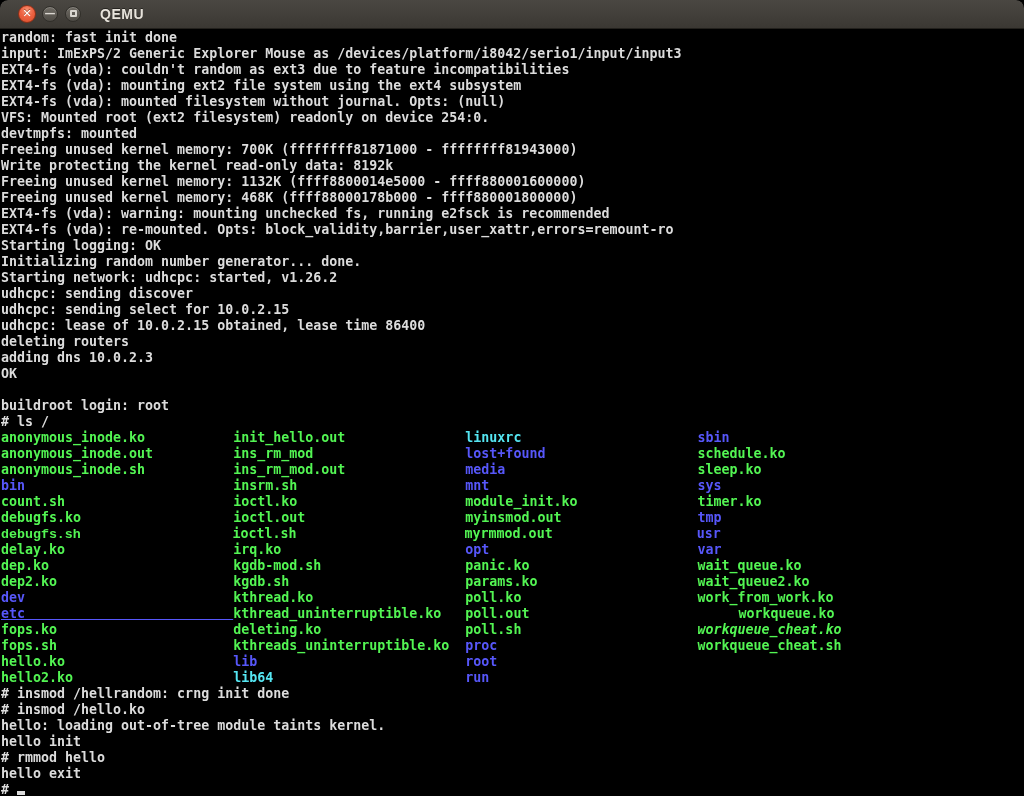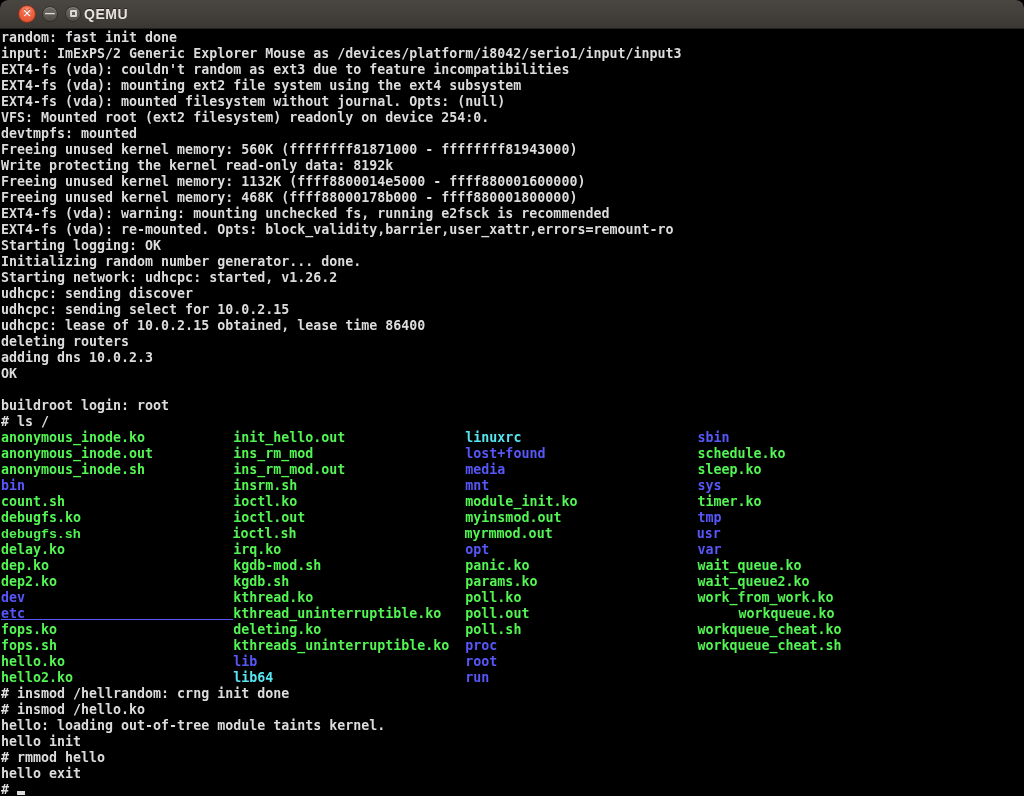--- a/index.html
+++ b/index.html
@@ -15,21 +15,21 @@
     border:1px solid #8e3018; color:#fff; font:bold 11px/16px "DejaVu Sans", sans-serif;
     text-align:center; text-shadow:0 -1px 0 #a03c1e; }
   .tb-min, .tb-max { top:6px; width:16px; height:16px;
     background:linear-gradient(#6f6b64,#4e4b45);
     border:1px solid #312f2a; box-shadow:inset 0 1px 0 rgba(255,255,255,.18);
     color:#dbd8d2; text-align:center; }
   .tb-min { left:42px; font:bold 11px/13px "DejaVu Sans", sans-serif; }
   .tb-max { left:65px; }
   .tb-max .sq { display:block; width:7px; height:7px; border:2px solid #d9d6d0;
     border-radius:1px; margin:3px auto 0; }
-  .tb-title { position:absolute; left:84px; top:0; height:36px;
+  .tb-title { position:absolute; left:100px; top:0; height:36px;
     font:bold 14px/28px "Liberation Sans", sans-serif; color:#e8e4dc;
     text-shadow:0 -1px 0 #262420; letter-spacing:.5px; }
 
   
   .screen { position:relative; width:1024px; height:767px; background:#000;
     padding:1px 0 0 1px; overflow:hidden; cursor:text;
     font:bold 13.3px/16px "DejaVu Sans Mono", monospace; }
   .tl { height:16px; white-space:pre; }
   .tl span { white-space:pre; }
   .cursor { display:inline-block; width:8px; height:4px; background:#dcdcdc;
@@ -52,21 +52,21 @@
     <div class="tb-title">QEMU</div>
   </div>
   <div class="screen" id="screen" style="background: rgb(0, 0, 0); color: rgb(220, 220, 220);">
       <div class="tl"><span>random: fast init done</span></div>
       <div class="tl"><span>input: ImExPS/2 Generic Explorer Mouse as /devices/platform/i8042/serio1/input/input3</span></div>
       <div class="tl"><span>EXT4-fs (vda): couldn't random as ext3 due to feature incompatibilities</span></div>
       <div class="tl"><span>EXT4-fs (vda): mounting ext2 file system using the ext4 subsystem</span></div>
       <div class="tl"><span>EXT4-fs (vda): mounted filesystem without journal. Opts: (null)</span></div>
       <div class="tl"><span>VFS: Mounted root (ext2 filesystem) readonly on device 254:0.</span></div>
       <div class="tl"><span>devtmpfs: mounted</span></div>
-      <div class="tl"><span>Freeing unused kernel memory: 560K (ffffffff81871000 - ffffffff81943000)</span></div>
+      <div class="tl"><span>Freeing unused kernel memory: 700K (ffffffff81871000 - ffffffff81943000)</span></div>
       <div class="tl"><span>Write protecting the kernel read-only data: 8192k</span></div>
       <div class="tl"><span>Freeing unused kernel memory: 1132K (ffff8800014e5000 - ffff880001600000)</span></div>
       <div class="tl"><span>Freeing unused kernel memory: 468K (ffff88000178b000 - ffff880001800000)</span></div>
       <div class="tl"><span>EXT4-fs (vda): warning: mounting unchecked fs, running e2fsck is recommended</span></div>
       <div class="tl"><span>EXT4-fs (vda): re-mounted. Opts: block_validity,barrier,user_xattr,errors=remount-ro</span></div>
       <div class="tl"><span>Starting logging: OK</span></div>
       <div class="tl"><span>Initializing random number generator... done.</span></div>
       <div class="tl"><span>Starting network: udhcpc: started, v1.26.2</span></div>
       <div class="tl"><span>udhcpc: sending discover</span></div>
       <div class="tl"><span>udhcpc: sending select for 10.0.2.15</span></div>
@@ -82,21 +82,21 @@
       <div class="tl"><span style="color: rgb(83, 245, 83);">anonymous_inode.sh           </span><span style="color: rgb(83, 245, 83);">ins_rm_mod.out               </span><span style="color: rgb(87, 87, 250);">media                        </span><span style="color: rgb(83, 245, 83);">sleep.ko</span></div>
       <div class="tl"><span style="color: rgb(87, 87, 250);">bin                          </span><span style="color: rgb(83, 245, 83);">insrm.sh                     </span><span style="color: rgb(87, 87, 250);">mnt                          </span><span style="color: rgb(87, 87, 250);">sys</span></div>
       <div class="tl"><span style="color: rgb(83, 245, 83);">count.sh                     </span><span style="color: rgb(83, 245, 83);">ioctl.ko                     </span><span style="color: rgb(83, 245, 83);">module_init.ko               </span><span style="color: rgb(83, 245, 83);">timer.ko</span></div>
       <div class="tl"><span style="color: rgb(83, 245, 83);">debugfs.ko                   </span><span style="color: rgb(83, 245, 83);">ioctl.out                    </span><span style="color: rgb(83, 245, 83);">myinsmod.out                 </span><span style="color: rgb(87, 87, 250);">tmp</span></div>
       <div class="tl"><span style="color: rgb(83, 245, 83); font-family: Liberation Mono, monospace;">debugfs.sh                   </span><span style="color: rgb(83, 245, 83);">ioctl.sh                     </span><span style="color: rgb(83, 245, 83);">myrmmod.out                  </span><span style="color: rgb(87, 87, 250);">usr</span></div>
       <div class="tl"><span style="color: rgb(83, 245, 83);">delay.ko                     </span><span style="color: rgb(83, 245, 83);">irq.ko                       </span><span style="color: rgb(87, 87, 250);">opt                          </span><span style="color: rgb(87, 87, 250);">var</span></div>
       <div class="tl"><span style="color: rgb(83, 245, 83);">dep.ko                       </span><span style="color: rgb(83, 245, 83);">kgdb-mod.sh                  </span><span style="color: rgb(83, 245, 83);">panic.ko                     </span><span style="color: rgb(83, 245, 83);">wait_queue.ko</span></div>
       <div class="tl"><span style="color: rgb(83, 245, 83);">dep2.ko                      </span><span style="color: rgb(83, 245, 83);">kgdb.sh                      </span><span style="color: rgb(83, 245, 83);">params.ko                    </span><span style="color: rgb(83, 245, 83);">wait_queue2.ko</span></div>
       <div class="tl"><span style="color: rgb(87, 87, 250);">dev                          </span><span style="color: rgb(83, 245, 83);">kthread.ko                   </span><span style="color: rgb(83, 245, 83);">poll.ko                      </span><span style="color: rgb(83, 245, 83);">work_from_work.ko</span></div>
       <div class="tl"><span style="color: rgb(87, 87, 250); text-decoration: underline;">etc                          </span><span style="color: rgb(83, 245, 83);">kthread_uninterruptible.ko   </span><span style="color: rgb(83, 245, 83);">poll.out                     </span><span style="color: rgb(83, 245, 83); padding-left: 41px;">workqueue.ko</span></div>
-      <div class="tl"><span style="color: rgb(83, 245, 83);">fops.ko                      </span><span style="color: rgb(83, 245, 83);">deleting.ko                  </span><span style="color: rgb(83, 245, 83);">poll.sh                      </span><span style="color: rgb(83, 245, 83);">workqueue_cheat.ko</span></div>
+      <div class="tl"><span style="color: rgb(83, 245, 83);">fops.ko                      </span><span style="color: rgb(83, 245, 83);">deleting.ko                  </span><span style="color: rgb(83, 245, 83);">poll.sh                      </span><span style="color: rgb(83, 245, 83); font-style: italic;">workqueue_cheat.ko</span></div>
       <div class="tl"><span style="color: rgb(83, 245, 83);">fops.sh                      </span><span style="color: rgb(83, 245, 83);">kthreads_uninterruptible.ko  </span><span style="color: rgb(87, 87, 250);">proc                         </span><span style="color: rgb(83, 245, 83);">workqueue_cheat.sh</span></div>
       <div class="tl"><span style="color: rgb(83, 245, 83);">hello.ko                     </span><span style="color: rgb(87, 87, 250);">lib                          </span><span style="color: rgb(87, 87, 250);">root</span></div>
       <div class="tl"><span style="color: rgb(83, 245, 83);">hello2.ko                    </span><span style="color: rgb(85, 230, 242);">lib64                        </span><span style="color: rgb(87, 87, 250);">run</span></div>
       <div class="tl"><span># insmod /hellrandom: crng init done</span></div>
       <div class="tl"><span># insmod /hello.ko</span></div>
       <div class="tl"><span>hello: loading out-of-tree module taints kernel.</span></div>
       <div class="tl"><span>hello init</span></div>
       <div class="tl"><span># rmmod hello</span></div>
       <div class="tl"><span>hello exit</span></div>
       <div class="tl"><span># </span><span class="cursor"></span></div>

